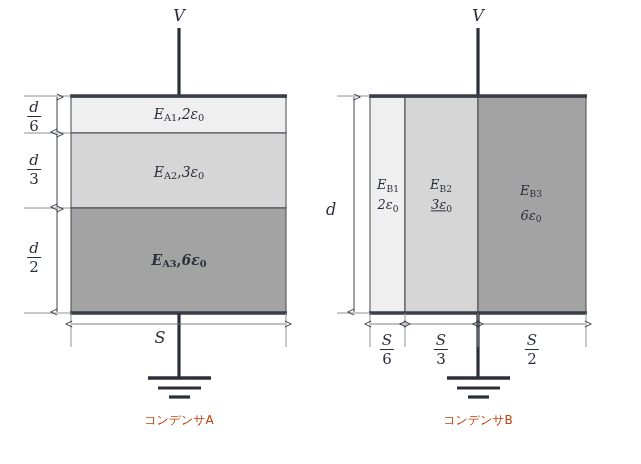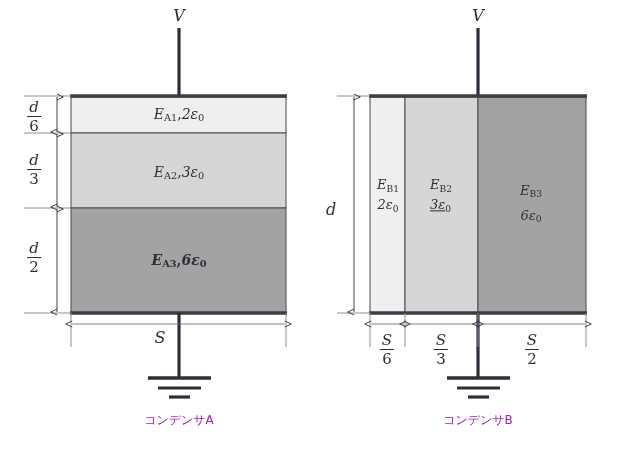--- a/index.html
+++ b/index.html
@@ -39,21 +39,21 @@
   .math { font-size: 14px; }
   .mathbig { font-size: 16px; }
   .sub {
     font-size: 0.70em;
     vertical-align: -0.28em;
     font-style: normal;
   }
   .cap {
     font-family: "DejaVu Sans", sans-serif;
     font-size: 12px;
-    color: #a21caf;
+    color: #c2410c;
   }
   
   .frac {
     position: absolute;
     display: inline-block;
     text-align: center;
     font-size: 15px;
     line-height: 1.08;
   }
   .frac .num {
@@ -180,21 +180,21 @@
 
   <div class="lbl ital mathbig center-x" style="left:160px; top:330px;">S</div>
 
   <div class="lbl ital mathbig center-xy" style="left:331px; top:210px;">d</div>
 
   <div class="lbl center-xy" style="left:388px; top:196px; font-size:13px; text-align:center;">
     <div><span class="ital">E</span><span class="sub">B1</span></div>
     <div style="margin-top:4px;"><span class="ital">2ε</span><span class="sub">0</span></div>
   </div>
 
-  <div class="lbl center-xy" style="left:441px; top:196px; font-size:13px; text-align:left;">
+  <div class="lbl center-xy" style="left:441px; top:196px; font-size:13px; text-align:right;">
     <div><span class="ital">E</span><span class="sub">B2</span></div>
     <div style="margin-top:4px;text-decoration:underline;"><span class="ital">3ε</span><span class="sub">0</span></div>
   </div>
 
   <div class="lbl center-xy" style="left:531px; top:204px; font-size:13px; text-align:center;">
     <div><span class="ital">E</span><span class="sub">B3</span></div>
     <div style="margin-top:9px;"><span class="ital">6ε</span><span class="sub">0</span></div>
   </div>
 
   <div class="frac center-x" style="left:387px; top:332px;">

